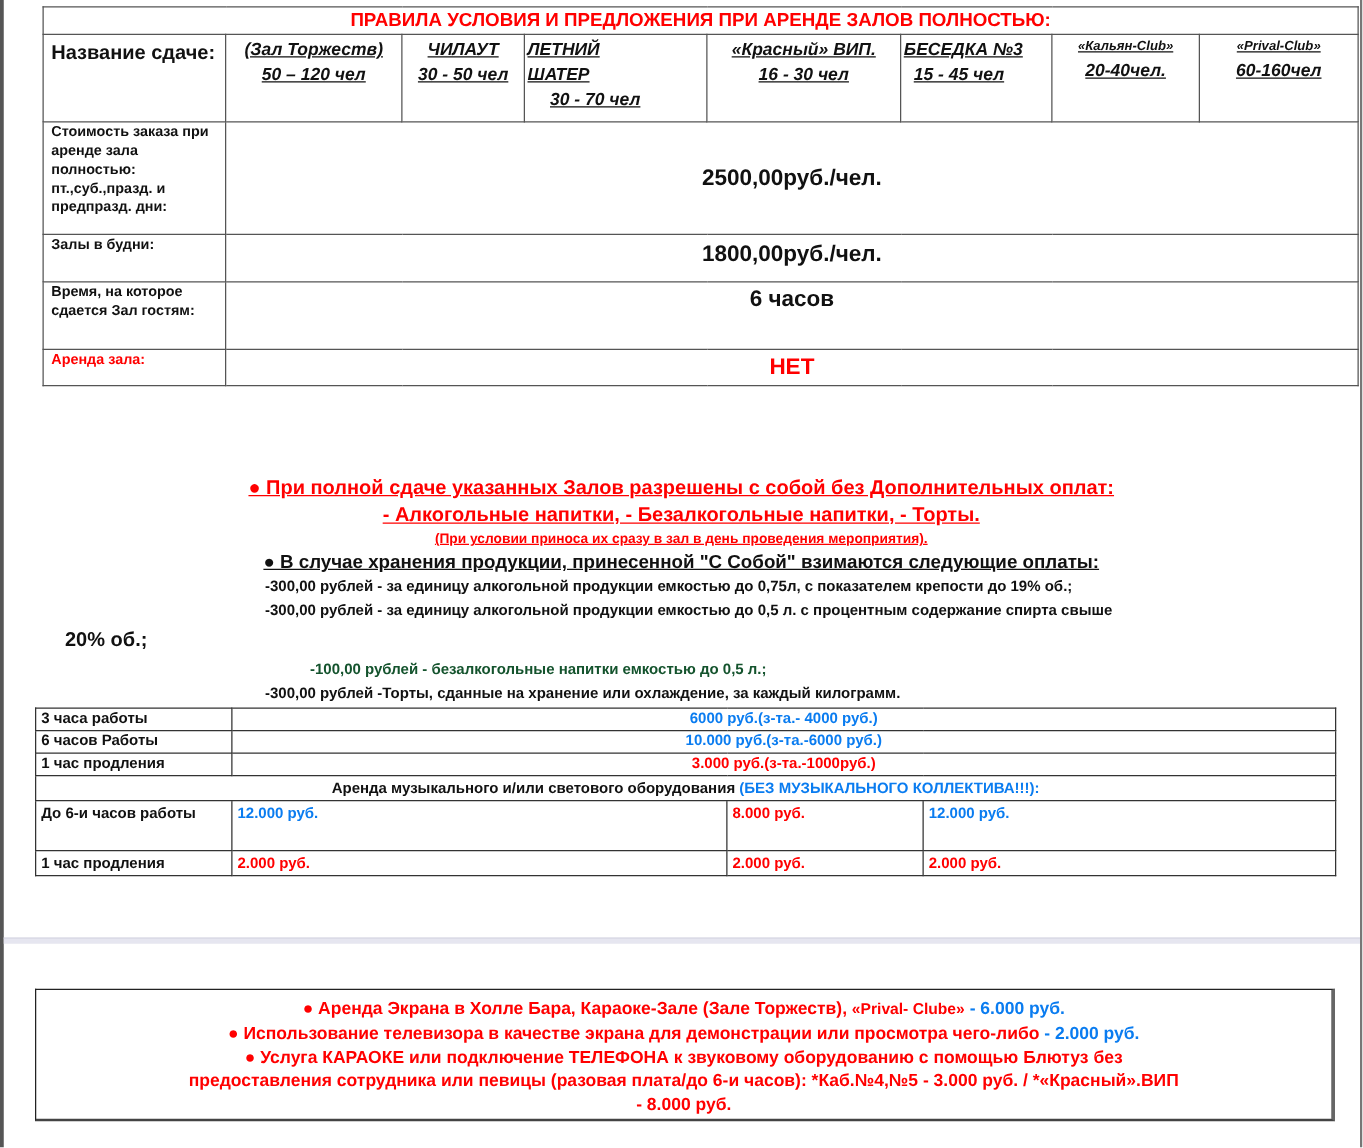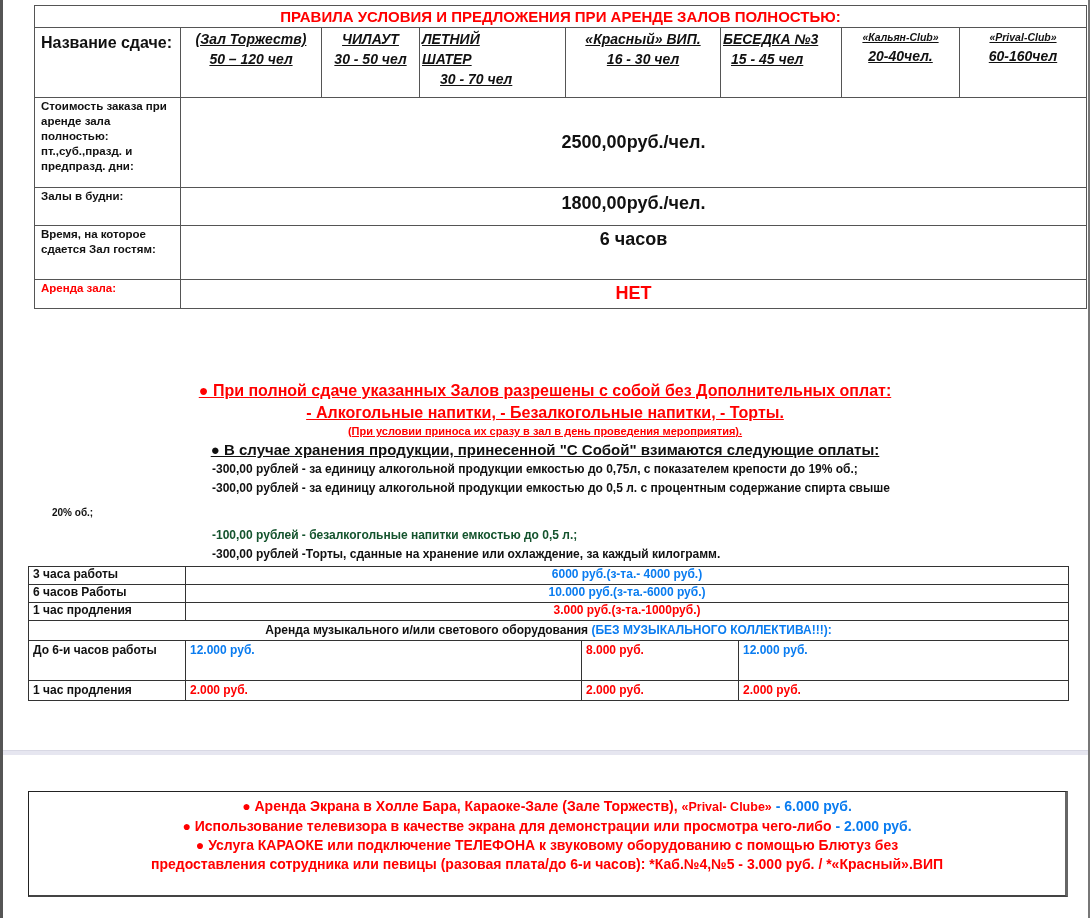--- a/index.html
+++ b/index.html
@@ -24,28 +24,28 @@
   .value-cell { text-align: center; font-weight: bold; font-size: 18px; }
   .value-cell.red { color: #ff0000; }
 
   
   .notes { position: absolute; left: 0; top: 380px; width: 1090px; }
   .note-red-big { text-align: center; color: #ff0000; font-weight: bold; font-size: 16px; line-height: 22px; text-decoration: underline; }
   .note-red-small { text-align: center; color: #ff0000; font-weight: bold; font-size: 11px; line-height: 14px; text-decoration: underline; }
   .note-black { text-align: center; font-weight: bold; font-size: 15px; line-height: 20px; text-decoration: underline; margin-top: 2px; }
   .fee { font-weight: bold; font-size: 12px; line-height: 19px; padding-left: 212px; }
   .fee.red { color: #14532d; }
-  .fee-wrap { font-weight: bold; font-size: 10px; line-height: 19px; padding-left: 52px; padding-top: 5px; padding-bottom: 4px; }
+  .fee-wrap { font-weight: bold; font-size: 16px; line-height: 19px; padding-left: 52px; padding-top: 5px; padding-bottom: 4px; }
 
   
   .music-table { position: absolute; left: 28px; top: 566px; width: 1040px; border-collapse: collapse; table-layout: fixed; }
   .music-table td { border: 1px solid #333; font-weight: bold; font-size: 12px; line-height: 15px; padding: 0 4px; vertical-align: top; }
   .music-table .hdr { text-align: center; }
   .blue { color: #0a7cf0; }
-  .red { color: #ff0000; }
+  .red { color: #ff0000; margin-left: 36px; }
   .music-table .center { text-align: center; }
 
   
   .bottom-box { position: absolute; left: 28px; top: 791px; width: 1040px; height: 106px; border: 1px solid #222; border-right: 3px solid #666; border-bottom: 2px solid #444; padding-top: 5px; }
   .bottom-box p { text-align: center; color: #ff0000; font-weight: bold; font-size: 14px; line-height: 19px; }
   .bottom-box .sm { font-size: 12.5px; }
 </style>
 </head>
 <body>
 
@@ -172,13 +172,14 @@
 
 <div class="bottom-box">
   <p>
     <span>●  Аренда Экрана в Холле Бара, Караоке-Зале (Зале Торжеств), </span><span class="sm">«Prival- Clube»</span><span class="blue"> - 6.000 руб.</span>
   </p>
   <p>
     <span>●  Использование телевизора в качестве экрана для демонстрации или просмотра чего-либо </span><span class="blue">- 2.000 руб.</span>
   </p>
   <p>●  Услуга КАРАОКЕ или подключение ТЕЛЕФОНА к звуковому оборудованию с помощью Блютуз без</p>
   <p>предоставления сотрудника или певицы (разовая плата/до 6-и часов): *Каб.№4,№5 - 3.000 руб. /  *«Красный».ВИП</p>
+  <p>- 8.000 руб.</p>
 </div>
 
 </body></html>

